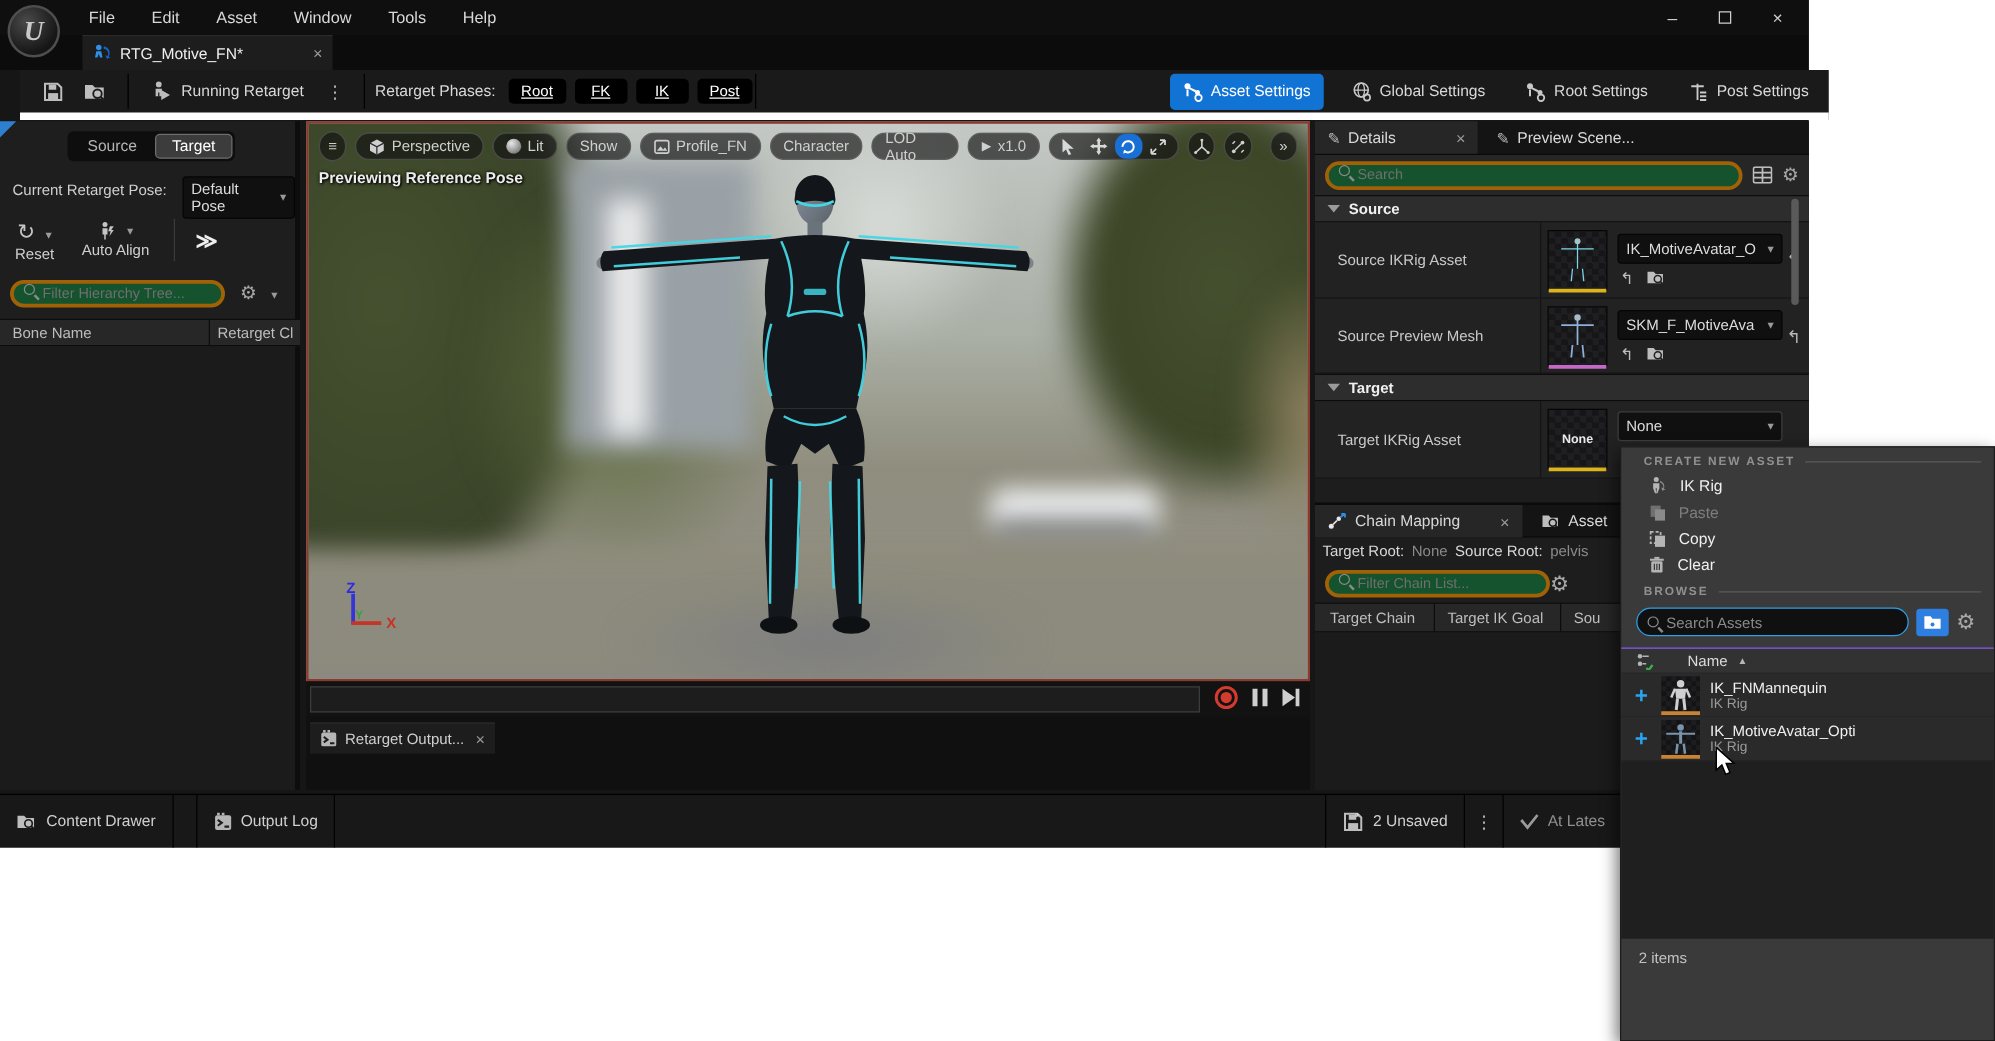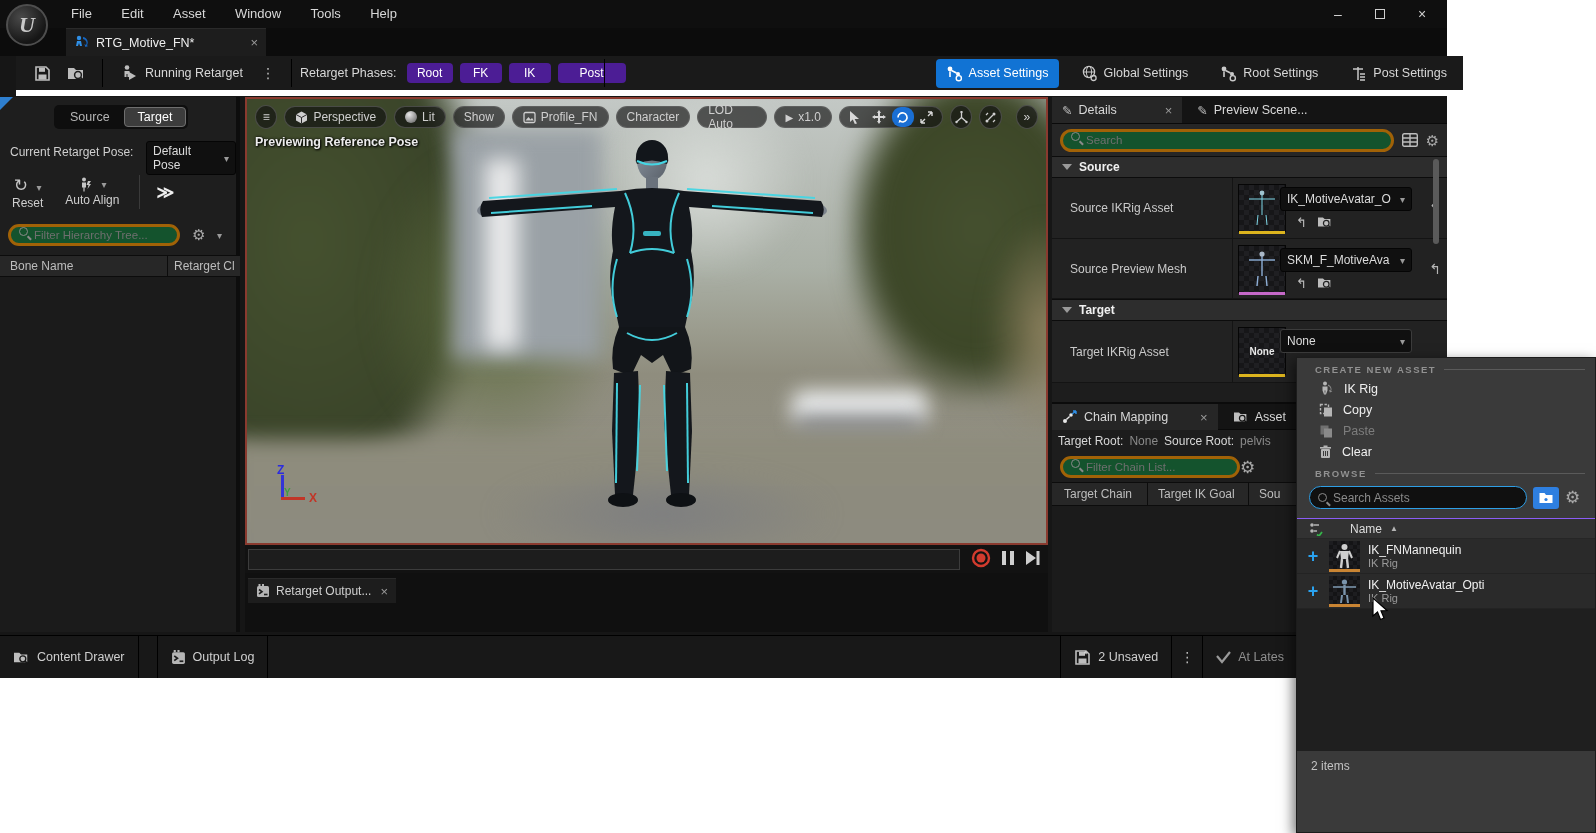--- a/index.html
+++ b/index.html
@@ -21,21 +21,21 @@
 
   
   #tabbar { position:absolute; left:0; top:28px; width:1447px; height:28px; background:#0c0c0c; }
   #asset-tab { position:absolute; left:66px; top:0; width:200px; height:28px; background:#1d1d1d; display:flex; align-items:center; gap:7px; padding:0 8px; border-top:1px solid #2a2a2a; }
   #asset-tab .lbl { color:#efefef; font-size:12.5px; flex:1; }
   .close-x { color:#9a9a9a; font-size:13px; }
 
   
   #toolbar { position:absolute; left:0; top:56px; width:1447px; height:40px; background:#1a1a1a; border-bottom:6px solid #ffffff; display:flex; align-items:center;margin-left:16px; }
   .tb-sep { width:1px; height:28px; background:#000; margin:0 8px; }
-  .phase-pill { background:#4c1d95; color:#fff; border-radius:4px; padding:3px 0; text-align:center; font-size:12px; margin-right:7px; display:inline-block; }
+  .phase-pill { background:#000000; color:#fff; border-radius:4px; padding:3px 0; text-align:center; font-size:12px; margin-right:7px; display:inline-block;text-decoration:underline; }
   .settings-btn { display:flex; align-items:center; gap:6px; color:#d8d8d8; font-size:12.5px; padding:6px 10px; border-radius:4px; }
   .settings-btn.active { background:#1173d4; color:#fff; }
   .icon-svg { display:inline-block; vertical-align:middle; }
 
   
   #left-panel { position:absolute; left:0; top:97px; width:240px; height:535px; background:#1e1e1e; border-right:4px solid #0d0d0d; }
   #lp-corner { position:absolute; left:0; top:0; width:0; height:0; border-top:13px solid #2e7fd0; border-right:13px solid transparent; }
   .seg-wrap { position:absolute; left:54px; top:8px; background:#0e0e0e; border-radius:5px; padding:2px; display:flex; }
   .seg { padding:3px 14px; border-radius:4px; color:#b5b5b5; font-size:12.5px; }
   .seg.active { background:#3c3c3c; border:1px solid #6e6e6e; color:#fff; padding:2px 13px; }
@@ -69,21 +69,21 @@
   #right-panel { position:absolute; left:1052px; top:97px; width:395px; height:535px; background:#1d1d1d; }
   .rp-tab { display:inline-flex; align-items:center; gap:6px; height:26px; padding:0 10px; color:#d8d8d8; font-size:12.5px; }
   .rp-tab.active { background:#262626; }
   .sect-hdr { background:#2d2d2d; border-top:1px solid #0c0c0c; border-bottom:1px solid #0c0c0c; height:22px; display:flex; align-items:center; gap:7px; padding:0 10px; color:#f0f0f0; font-weight:bold; font-size:12px; }
   .tri-down { width:0; height:0; border-left:5px solid transparent; border-right:5px solid transparent; border-top:6px solid #9a9a9a; }
   .det-row { position:relative; border-bottom:1px solid #141414; }
   .det-label { position:absolute; left:18px; top:50%; transform:translateY(-50%); color:#c9c9c9; font-size:12px; }
   .det-div { position:absolute; left:180px; top:0; bottom:0; width:1px; background:#141414; }
   .thumb { position:absolute; left:186px; top:6px; width:48px; height:48px; background:repeating-conic-gradient(#161618 0 25%, #1f1f22 0 50%) 0 0/10px 10px; border:1px solid #060606; }
   .thumb-underline { position:absolute; left:0; right:0; bottom:-3px; height:3px; }
-  .mini-combo { position:absolute; left:228px; width:132px; height:24px; }
+  .mini-combo { position:absolute; left:242px; width:132px; height:24px; }
   .row-icons { position:absolute; left:244px; color:#bdbdbd; font-size:13px; display:flex; gap:10px; }
   .undo-ic { position:absolute; right:6px; top:50%; transform:translateY(-50%); color:#b5b5b5; font-size:14px; }
 
   
   #chain-panel { position:absolute; left:0px; top:305px; width:395px; height:230px; background:#1d1d1d; border-top:2px solid #0b0b0b; }
 
   
   #statusbar { position:absolute; left:0; top:635px; width:1447px; height:43px; background:#181818; border-top:1px solid #000; display:flex; align-items:center; }
   .sb-btn { display:flex; align-items:center; gap:7px; height:100%; padding:0 13px; color:#cfcfcf; font-size:12.5px; border-right:1px solid #000; }
 
@@ -171,21 +171,21 @@
           <path d="M8,8 l7,4 -7,4 z" fill="#bdbdbd"></path>
         </svg>
       <span>Running Retarget</span>
     </span>
     <span style="padding:0 8px; color:#bdbdbd; font-size:14px;">⋮</span>
     <span class="tb-sep"></span>
     <span style="color:#d8d8d8; font-size:12.5px; margin-right:10px;">Retarget Phases:</span>
     <span class="phase-pill" style="width:46px">Root</span>
     <span class="phase-pill" style="width:42px">FK</span>
     <span class="phase-pill" style="width:42px">IK</span>
-    <span class="phase-pill" style="width:68px">Post</span>
+    <span class="phase-pill" style="width:44px">Post</span>
     <span style="flex:1"></span>
     <span class="tb-sep" style="position:absolute; left:580px;"></span>
     <span class="settings-btn active">
       <svg class="icon-svg" width="17" height="17" viewBox="0 0 17 17">
           <circle cx="4" cy="4" r="2.4" fill="#fff"></circle>
           <circle cx="12" cy="9" r="2" fill="#fff"></circle>
           <path d="M5.5,5.5 L10.5,8" stroke="#fff" stroke-width="1.6"></path>
           <path d="M4,6.5 L4,12" stroke="#fff" stroke-width="1.6"></path>
           <circle cx="12.8" cy="13.2" r="2.6" fill="none" stroke="#fff" stroke-width="1.4"></circle>
         </svg>
@@ -646,33 +646,33 @@
       <span class="line"></span>
   </div>
   <div class="pp-item">
     <svg width="15" height="15" viewBox="0 0 15 15">
         <circle cx="6" cy="2.5" r="2" fill="#b5b5b5"></circle>
         <path d="M3.5,5.5 h5 v4 l-1.5,4 h-1 l0.5,-4 h-1 l0.5,4 h-1 l-1.5,-4 z" fill="#b5b5b5"></path>
         <path d="M9,5 a3.5,3.5 0 0 1 2.5,4.5 l-1.5,-0.8 0.8,2.8 2.6,-1 -1.2,-0.5 a5,5 0 0 0 -3.2,-6.5 z" fill="#8a8a8a"></path>
       </svg>
     <span>IK Rig</span>
   </div>
+  <div class="pp-item disabled">
+    <svg width="14" height="14" viewBox="0 0 14 14">
+        <rect x="1.5" y="1.5" width="8" height="9" fill="#707070"></rect>
+        <rect x="5" y="4.5" width="8" height="9" fill="#8a8a8a"></rect>
+      </svg>
+    <span>Paste</span>
+  </div>
   <div class="pp-item">
     <svg width="14" height="14" viewBox="0 0 14 14">
         <rect x="1.5" y="1.5" width="8" height="9" fill="none" stroke="#b5b5b5" stroke-width="1.4" stroke-dasharray="2.4 1.6"></rect>
         <rect x="5" y="4.5" width="8" height="9" fill="#b5b5b5"></rect>
       </svg>
     <span>Copy</span>
-  </div>
-  <div class="pp-item disabled">
-    <svg width="14" height="14" viewBox="0 0 14 14">
-        <rect x="1.5" y="1.5" width="8" height="9" fill="#707070"></rect>
-        <rect x="5" y="4.5" width="8" height="9" fill="#8a8a8a"></rect>
-      </svg>
-    <span>Paste</span>
   </div>
   <div class="pp-item">
     <svg width="13" height="14" viewBox="0 0 13 14">
         <rect x="2" y="4" width="9" height="9" rx="1" fill="#b5b5b5"></rect>
         <rect x="1" y="2" width="11" height="1.6" fill="#b5b5b5"></rect>
         <rect x="4.5" y="0.5" width="4" height="1.6" fill="#b5b5b5"></rect>
         <path d="M4.5,6 v5 M6.5,6 v5 M8.5,6 v5" stroke="#3a3a3a" stroke-width="1"></path>
       </svg>
     <span>Clear</span>
   </div>

